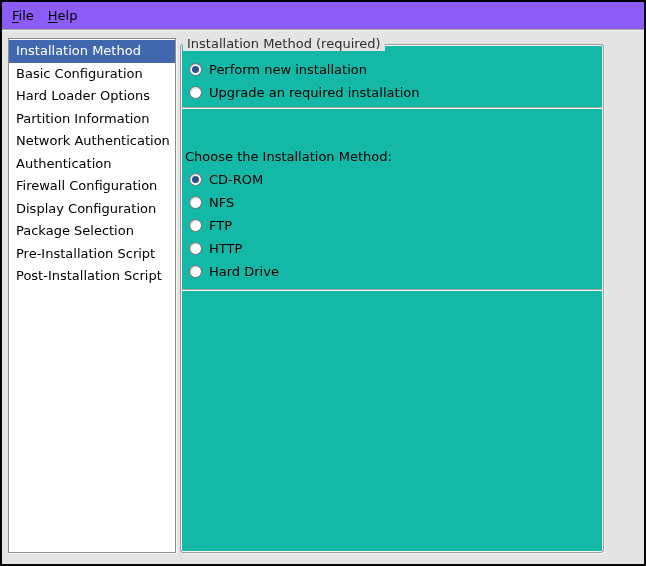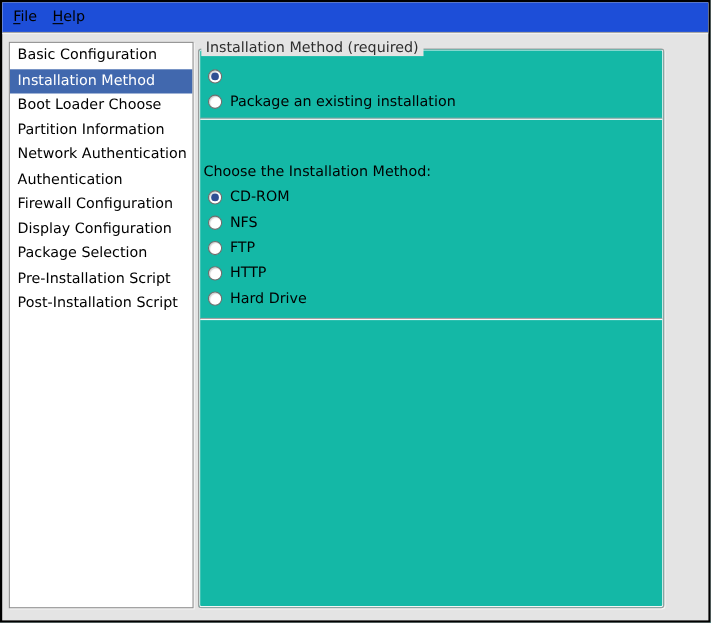--- a/index.html
+++ b/index.html
@@ -19,21 +19,21 @@
     overflow: hidden;
   }
   
   .menubar {
     position: absolute;
     left: 0; top: 0;
     width: 642px; height: 28px;
     display: flex;
     align-items: center;
     padding-left: 3px;
-    background: #1d4ed8;
+    background: #8b5cf6;
     border-bottom: 1px solid #a8a8a8;
     box-shadow: 0 1px 0 #f2f2f2;
   }
   .menu-item {
     padding: 4px 7px;
     cursor: default;
   }
   .accel { text-decoration: underline; text-underline-offset: 2px; }
   
   .sidebar {
@@ -123,43 +123,44 @@
 <body>
 
 <div class="window">
 
   <div class="menubar">
     <div class="menu-item"><span class="accel">F</span><span>ile</span></div>
     <div class="menu-item"><span class="accel">H</span><span>elp</span></div>
   </div>
 
   <div class="sidebar">
+    <div class="nav-row selected">Installation Method</div>
     <div class="nav-row">Basic Configuration</div>
-    <div class="nav-row selected">Installation Method</div>
-    <div class="nav-row">Boot Loader Choose</div>
+    <div class="nav-row">Hard Loader Options</div>
     <div class="nav-row">Partition Information</div>
     <div class="nav-row">Network Authentication</div>
     <div class="nav-row">Authentication</div>
     <div class="nav-row">Firewall Configuration</div>
     <div class="nav-row">Display Configuration</div>
     <div class="nav-row">Package Selection</div>
     <div class="nav-row">Pre-Installation Script</div>
     <div class="nav-row">Post-Installation Script</div>
   </div>
 
   <div class="frame">
     <div class="frame-title">Installation Method (required)</div>
     <div class="frame-content">
 
       <div class="radio-row">
         <span class="radio selected"></span>
+        <span>Perform new installation</span>
       </div>
       <div class="radio-row">
         <span class="radio"></span>
-        <span>Package an existing installation</span>
+        <span>Upgrade an required installation</span>
       </div>
 
       <div class="hsep"></div>
 
       <div class="section-label">Choose the Installation Method:</div>
 
       <div class="radio-row">
         <span class="radio selected"></span>
         <span>CD-ROM</span>
       </div>

